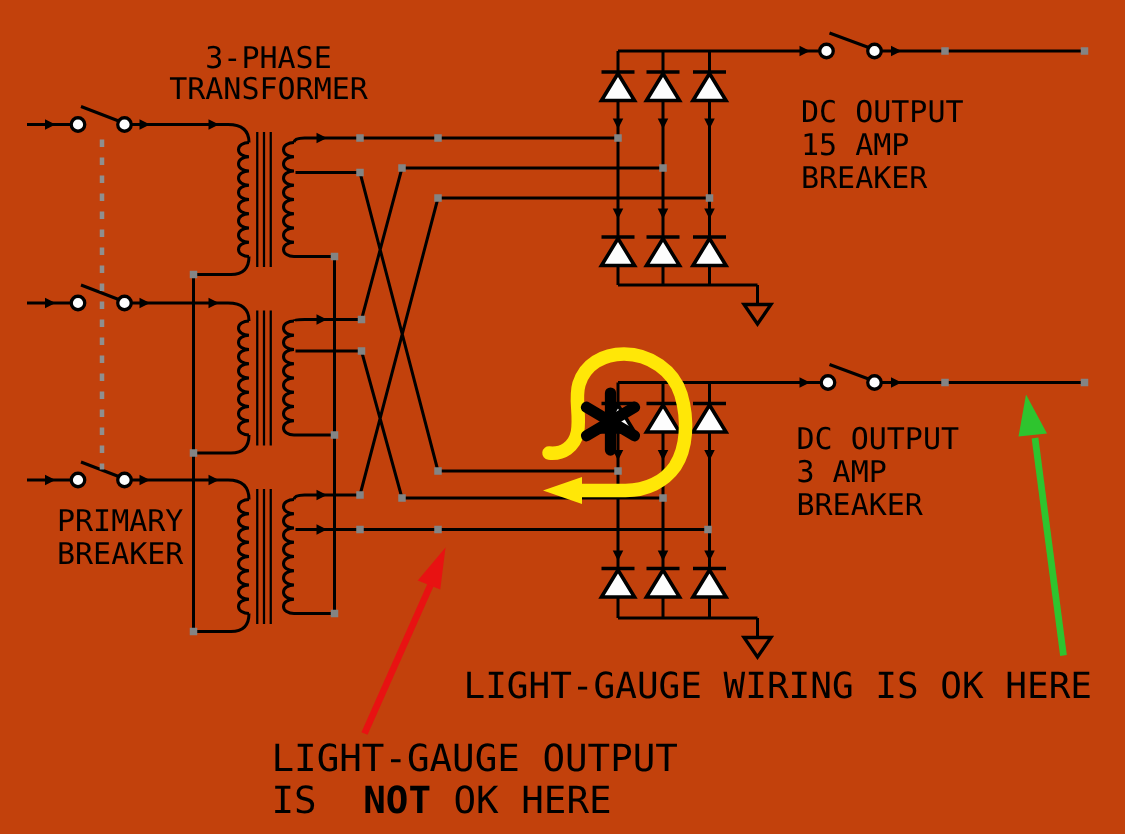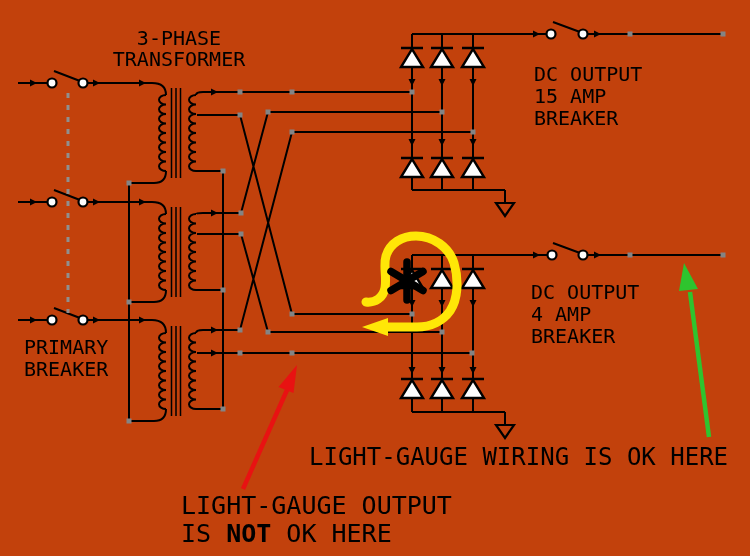--- a/index.html
+++ b/index.html
@@ -2,21 +2,21 @@
 <html><head>
 <meta charset="utf-8">
 <style>
   html,body{margin:0;padding:0;background:#F0F0F0;}
   .stage{position:relative;width:750px;height:556px;background:#c2410c;overflow:hidden;
          font-family:"DejaVu Sans Mono",monospace;color:#000;}
   .stage svg{position:absolute;left:0;top:0;}
   .lbl{position:absolute;font-size:20px;line-height:22px;white-space:nowrap;letter-spacing:0;}
   .lbl.big{font-size:25px;line-height:28px;}
   .lbl.mid{font-size:24px;line-height:26px;text-align:center;}
-  .bold{font-weight:bold;}
+  .bold{font-weight:bold;margin-left:16px;}
 </style>
 </head>
 <body>
 
 <div class="stage">
 
 <svg width="750" height="556" viewBox="0 0 750 556">
 
   <g stroke="#000" stroke-width="2" fill="none">
 
@@ -159,34 +159,34 @@
     <line x1="709" y1="437" x2="690" y2="292" stroke="#2EC42E" stroke-width="4.5"></line>
     <polygon points="684,263 698,289 679,291" fill="#2EC42E"></polygon>
   </g>
 </svg>
 
 <div class="lbl" style="left:104px;top:28px;width:150px;text-align:center;line-height:21px;">
   <div>3-PHASE</div>
   <div>TRANSFORMER</div>
 </div>
 
-<div class="lbl" style="left:24px;top:336px;">
+<div class="lbl" style="left:38px;top:336px;">
   <div>PRIMARY</div>
   <div>BREAKER</div>
 </div>
 
 <div class="lbl" style="left:534px;top:63px;">
   <div>DC OUTPUT</div>
   <div>15 AMP</div>
   <div>BREAKER</div>
 </div>
 
 <div class="lbl" style="left:531px;top:281px;">
   <div>DC OUTPUT</div>
-  <div>4 AMP</div>
+  <div>3 AMP</div>
   <div>BREAKER</div>
 </div>
 
 <div class="lbl mid" style="left:309px;top:444px;">LIGHT-GAUGE WIRING IS OK HERE</div>
 
 <div class="lbl big" style="left:181px;top:492px;">LIGHT-GAUGE OUTPUT</div>
 <div class="lbl big" style="left:181px;top:520px;">
   <span>IS </span><span class="bold">NOT</span><span> OK HERE</span>
 </div>
 

